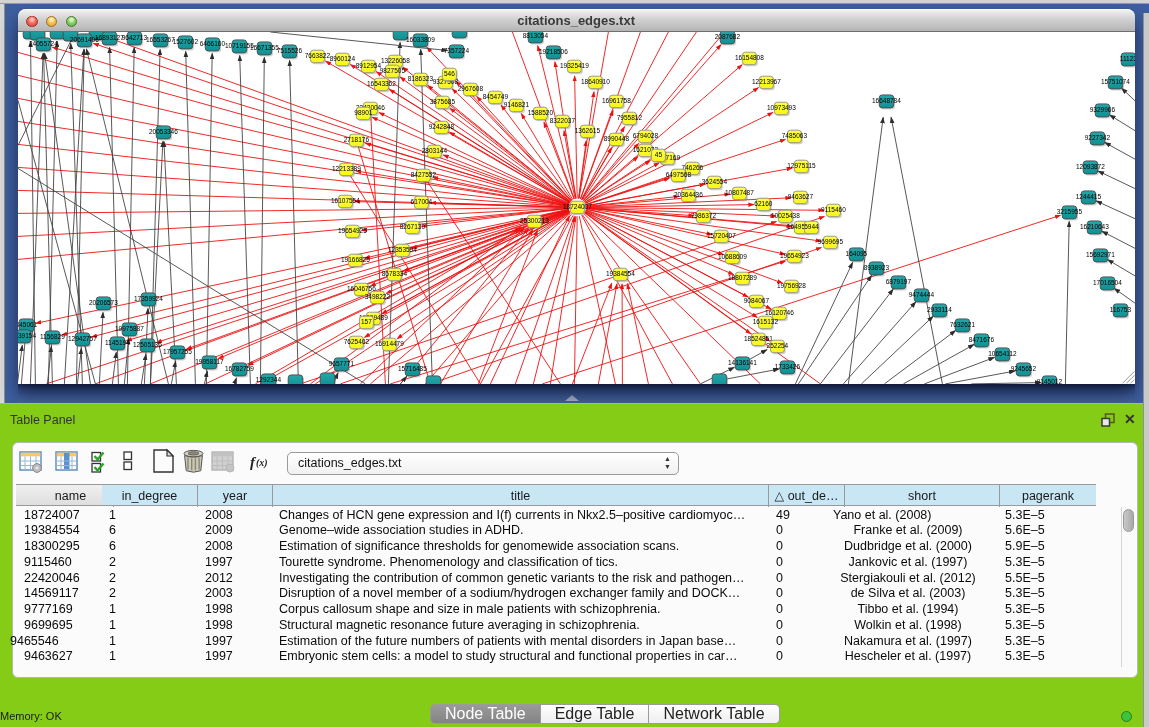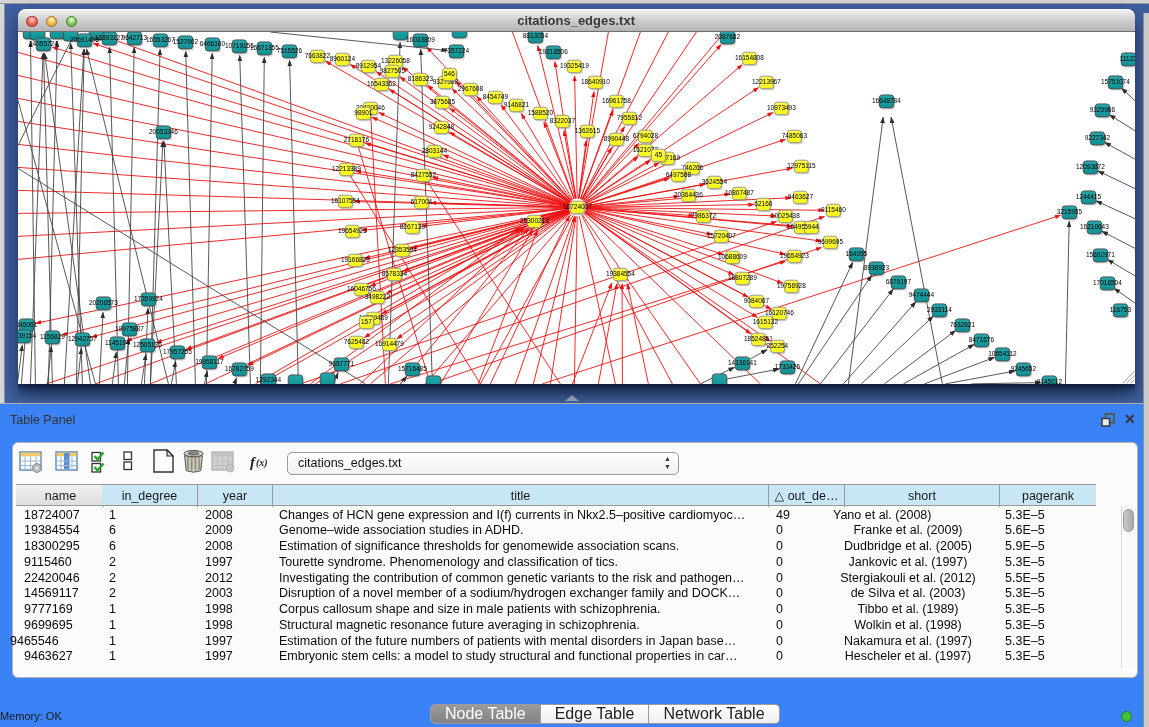--- a/index.html
+++ b/index.html
@@ -7,21 +7,21 @@
 .leftstrip {position:absolute;left:0;top:4px;width:4.5px;height:399px;background:#d8d8d8;border-right:1px solid #8f8f8f}
 .rightstrip {position:absolute;left:1143px;top:13px;width:6px;height:714px;background:#c9c9c9;border-left:1px solid #8f8f8f}
 .win {position:absolute;left:17.6px;top:9.4px;width:1117px;height:375px;border-radius:8px 8px 0 0;box-shadow:0 10px 18px rgba(0,0,20,0.55)}
 .titlebar {position:absolute;left:0;top:0;width:1117px;height:22.2px;border-radius:8px 8px 0 0;background:linear-gradient(#f5f5f5,#d2d2d2 45%,#b4b4b4);border-bottom:1px solid #6f6f6f;box-shadow:inset 0 1px 0 rgba(255,255,255,0.8)}
 .tl {position:absolute;top:6.2px;width:11.5px;height:11.5px;border-radius:50%}
 .tl.r {left:8.9px;background:radial-gradient(circle at 50% 30%,#ffb3ab 0 18%,#ee6f63 45%,#d8362a 100%);border:0.8px solid #9e2c22}
 .tl.y {left:28.1px;background:radial-gradient(circle at 50% 30%,#ffe9b0 0 18%,#f6c351 45%,#dd9a28 100%);border:0.8px solid #9c6e1d}
 .tl.g {left:48.3px;background:radial-gradient(circle at 50% 30%,#d2f3b9 0 18%,#8bd06f 45%,#5aa83e 100%);border:0.8px solid #47791f}
 .title {position:absolute;left:0;top:3.5px;width:1117px;text-align:center;font-size:13px;font-weight:bold;color:#3a3a3a}
 .canvas {position:absolute;left:17.6px;top:31.6px;width:1117px;height:352px;background:#fff;overflow:hidden}
-.panel {position:absolute;left:0;top:403px;width:1149px;height:324px;background:#3b82f6;border-top:1px solid #b0b0b0}
+.panel {position:absolute;left:0;top:403px;width:1149px;height:324px;background:#84cc16;border-top:1px solid #b0b0b0}
 .ptitle {position:absolute;left:10px;top:9px;font-size:12.5px;color:#333}
 .pfloat {position:absolute;left:1101px;top:9px;width:14px;height:14px}
 .pclose {position:absolute;left:1124px;top:7px;font-size:14px;font-weight:bold;color:#333}
 .inner {position:absolute;left:11.5px;top:38px;width:1126px;height:236px;background:#fbfbfb;border:1px solid #b6b6b6;border-radius:6px}
 .toolbar {position:absolute;left:0;top:44px;width:1149px;height:30px}
 .combo {position:absolute;left:287px;top:47.5px;width:392px;height:23px;background:linear-gradient(#ffffff,#f1f1f1);border:1px solid #9a9a9a;border-radius:5px;font-size:12.5px;color:#111;line-height:21px;padding-left:10px}
 .combo .arr {position:absolute;right:7px;top:2.5px;font-size:7px;color:#333;line-height:8px;text-align:center}
 .thead {position:absolute;left:16px;top:484px;height:22px;background:#c9e6f5;border-top:1px solid #999;border-bottom:1px solid #999}
 .th {position:absolute;top:0;height:22px;font-size:12.5px;color:#1a1a1a;text-align:center;line-height:22px;border-right:1px solid #9a9a9a}
 .trow {position:absolute;left:0;width:1118px;height:15.75px;font-size:12.5px;color:#0a0a0a}
@@ -760,21 +760,21 @@
         <circle cx="18" cy="16" r="4" fill="#bbb" stroke="#aaa"></circle>
       </g>
 
       <text x="250" y="19" font-family="Liberation Serif,serif" font-style="italic" font-weight="bold" font-size="15" fill="#222">f</text>
       <text x="256" y="18" font-family="Liberation Serif,serif" font-style="italic" font-weight="bold" font-size="10" fill="#222">(x)</text>
     </svg>
   </div>
   <div class="combo">citations_edges.txt<span class="arr">▲<br>▼</span></div>
 </div>
 <div class="thead" style="left:16px;width:86px;background:linear-gradient(#f0f0f0,#dedede)">
-    <div class="th" style="left:2px;width:86px">name</div>
+    <div class="th" style="left:12px;width:86px">name</div>
   </div>
 <div class="thead" style="left:102px;width:994px">
   <div class="th" style="left:0;width:96px">in_degree</div>
   <div class="th" style="left:96px;width:75px">year</div>
   <div class="th" style="left:171px;width:496px">title</div>
   <div class="th" style="left:667px;width:76px">△ out_de…</div>
   <div class="th" style="left:743px;width:155px">short</div>
   <div class="th" style="left:898px;width:96px;border-right:none">pagerank</div>
 </div>
 <div class="trow" style="top:507.5px">
@@ -794,21 +794,21 @@
 <span class="c" style="left:776px">0</span>
 <span class="c csh" style="left:833px;width:150px;text-align:center">Franke et al. (2009)</span>
 <span class="c" style="left:1005px">5.6E–5</span>
 </div>
 <div class="trow" style="top:539.0px">
 <span class="c" style="left:24px">18300295</span>
 <span class="c" style="left:109px">6</span>
 <span class="c" style="left:205px">2008</span>
 <span class="c" style="left:279px">Estimation of significance thresholds for genomewide association scans.</span>
 <span class="c" style="left:776px">0</span>
-<span class="c csh" style="left:833px;width:150px;text-align:center">Dudbridge et al. (2005)</span>
+<span class="c csh" style="left:833px;width:150px;text-align:center">Dudbridge et al. (2000)</span>
 <span class="c" style="left:1005px">5.9E–5</span>
 </div>
 <div class="trow" style="top:554.8px">
 <span class="c" style="left:24px">9115460</span>
 <span class="c" style="left:109px">2</span>
 <span class="c" style="left:205px">1997</span>
 <span class="c" style="left:279px">Tourette syndrome. Phenomenology and classification of tics.</span>
 <span class="c" style="left:776px">0</span>
 <span class="c csh" style="left:833px;width:150px;text-align:center">Jankovic et al. (1997)</span>
 <span class="c" style="left:1005px">5.3E–5</span>
@@ -830,21 +830,21 @@
 <span class="c" style="left:776px">0</span>
 <span class="c csh" style="left:833px;width:150px;text-align:center">de Silva et al. (2003)</span>
 <span class="c" style="left:1005px">5.3E–5</span>
 </div>
 <div class="trow" style="top:602.0px">
 <span class="c" style="left:24px">9777169</span>
 <span class="c" style="left:109px">1</span>
 <span class="c" style="left:205px">1998</span>
 <span class="c" style="left:279px">Corpus callosum shape and size in male patients with schizophrenia.</span>
 <span class="c" style="left:776px">0</span>
-<span class="c csh" style="left:833px;width:150px;text-align:center">Tibbo et al. (1989)</span>
+<span class="c csh" style="left:833px;width:150px;text-align:center">Tibbo et al. (1994)</span>
 <span class="c" style="left:1005px">5.3E–5</span>
 </div>
 <div class="trow" style="top:617.8px">
 <span class="c" style="left:24px">9699695</span>
 <span class="c" style="left:109px">1</span>
 <span class="c" style="left:205px">1998</span>
 <span class="c" style="left:279px">Structural magnetic resonance future averaging in schizophrenia.</span>
 <span class="c" style="left:776px">0</span>
 <span class="c csh" style="left:833px;width:150px;text-align:center">Wolkin et al. (1998)</span>
 <span class="c" style="left:1005px">5.3E–5</span>

